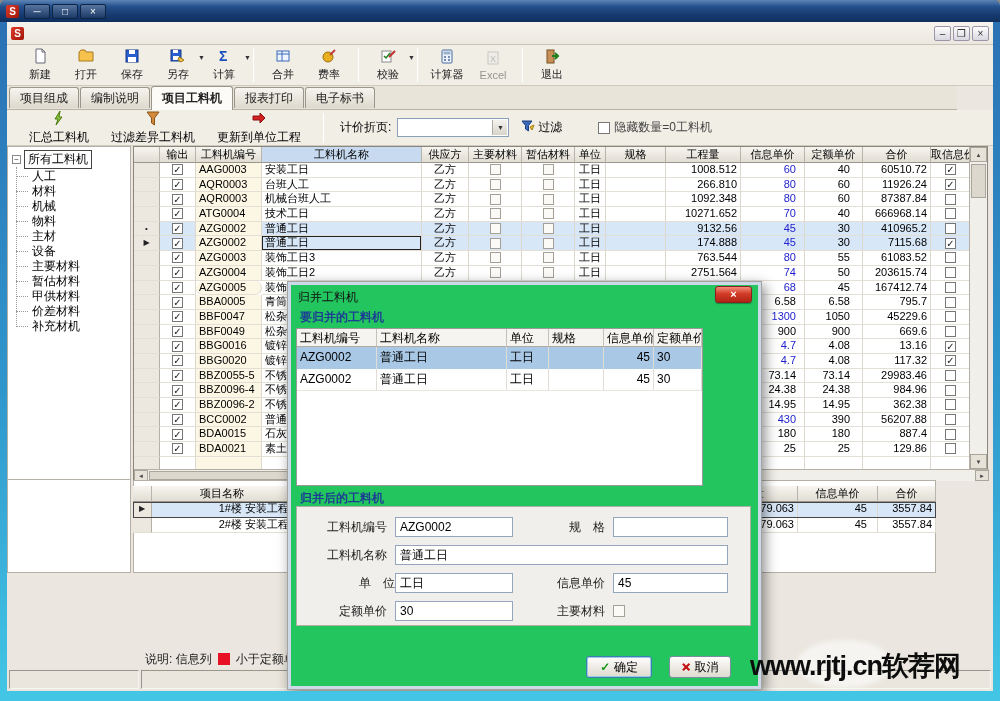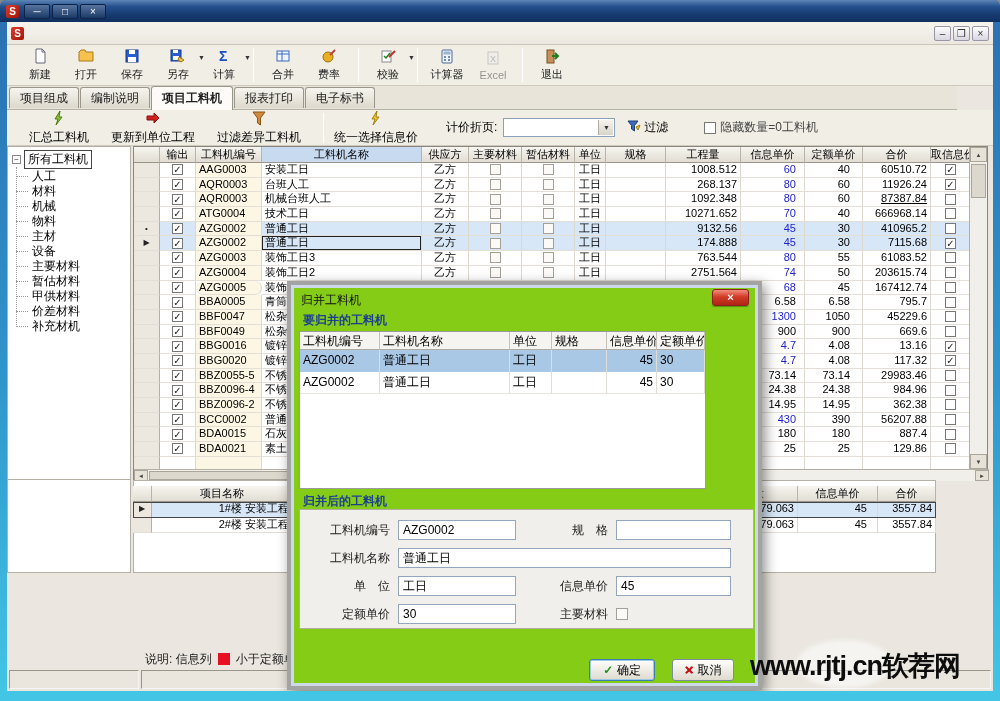--- a/index.html
+++ b/index.html
@@ -99,22 +99,22 @@
   .bt .gh{width:803px;}
   .bt .gr{height:15.5px;}
   .bt .gr.sel-row{outline:1px solid #444;outline-offset:-1px;}
   
   .noteline{position:absolute;left:0;top:628px;width:986px;height:18px;font-size:12px;color:#222;
     display:flex;align-items:center;padding-left:138px;}
   .legend-sq{display:inline-block;width:12px;height:12px;margin:0 6px;}
   .statusbar{position:absolute;left:0;top:646px;width:986px;height:23px;background:#eae6de;display:flex;gap:2px;padding:2px;}
   .sseg{height:19px;border:1px solid;border-color:#9a968e #f8f6f2 #f8f6f2 #9a968e;}
   
-  .dialog{position:absolute;left:280px;top:259px;width:475px;height:409px;background:#84cc16;
-    border:4px solid #a3a3a3;box-shadow:inset 0 0 0 3px #cdd9e8, 3px 4px 12px rgba(0,0,0,.45);z-index:40;font-size:12px;}
+  .dialog{position:absolute;left:280px;top:259px;width:475px;height:409px;background:#22c55e;
+    border:1px solid #a3a3a3;box-shadow:inset 0 0 0 3px #cdd9e8, 3px 4px 12px rgba(0,0,0,.45);z-index:40;font-size:12px;}
   .dlg-title{position:absolute;left:10px;top:7px;color:#111;}
   .dlg-close{position:absolute;right:9px;top:4px;width:37px;height:17px;border:1px solid #8a2020;border-radius:3px;
     background:linear-gradient(#f28d7d,#d23c28 45%,#b02414);color:#fff;font-weight:bold;font-size:11px;
     text-align:center;line-height:15px;box-shadow:0 1px 1px rgba(0,0,0,.3);}
   .dlg-section{position:absolute;color:#1c3f93;font-weight:bold;}
   .dtable{position:absolute;left:8px;top:46px;width:407px;height:158px;background:#fff;border:1px solid #9a9a9a;}
   .dth{display:flex;height:18px;}
   .dthc{flex:none;background:#f6f4f0;border-right:1px solid #c6c2ba;border-bottom:1px solid #b0aca4;
     font-size:12px;padding:1px 3px;overflow:hidden;white-space:nowrap;}
   .dtr{display:flex;height:22px;}
@@ -262,37 +262,31 @@
 
     <div class="toolbar2" id="toolbar2">
         <div class="t2btn">
           <div class="ticon"><svg width="16" height="16">
               <path d="M9 1L4 9h3l-2 6 6-8H8z" fill="#8cc63f" stroke="#4a7a10"></path>
             </svg></div>
           <div class="tlabel">汇总工料机</div>
         </div>
         <div class="t2btn">
           <div class="ticon"><svg width="16" height="16">
+              <path d="M2 2h12l-4.5 6v7l-3-2V8z" fill="#d4883c" stroke="#8a5418"></path>
+            </svg></div>
+          <div class="tlabel">过滤差异工料机</div>
+        </div>
+        <div class="t2btn">
+          <div class="ticon"><svg width="16" height="16">
               <path d="M2 6h7V3l5 5-5 5v-3H2z" fill="#d42020" stroke="#8a0f0f"></path>
             </svg></div>
           <div class="tlabel">更新到单位工程</div>
         </div>
-        <div class="t2btn">
-          <div class="ticon"><svg width="16" height="16">
-              <path d="M2 2h12l-4.5 6v7l-3-2V8z" fill="#d4883c" stroke="#8a5418"></path>
-            </svg></div>
-          <div class="tlabel">过滤差异工料机</div>
-        </div>
         <div class="t2sep"></div>
-        <div class="t2btn">
-          <div class="ticon"><svg width="16" height="16">
-              <path d="M9 1L4 9h3l-2 6 6-8H8z" fill="#f4c430" stroke="#a08010"></path>
-            </svg></div>
-          <div class="tlabel">统一选择信息价</div>
-        </div>
         <span class="srch-label">计价折页:</span>
         <div class="combo"><input value="" style="border: none; outline: none; width: 92px; height: 15px; margin: 1px; font-size: 11px;"><div class="ca">▼</div></div>
         <div class="fgroup">
           <span style="margin-right: 3px;"><svg width="14" height="14">
               <path d="M1 2h10l-3.5 4.5V12l-3-2V6.5z" fill="#3a6ab8" stroke="#1c3f7e"></path>
               <path d="M9 8l4-2-2 5z" fill="#f4c430" stroke="#a08010"></path>
             </svg></span>
           <span>过滤</span>
         </div>
         <div class="hidegrp">
@@ -372,21 +366,21 @@
             <div class="gc" style="width: 160px;">台班人工</div>
             <div class="gc gc-center" style="width: 47px;">乙方</div>
             <div class="gc gc-chk" style="width: 53px;">
               <span class="cb cb-dis"></span>
             </div>
             <div class="gc gc-chk" style="width: 53px;">
               <span class="cb cb-dis"></span>
             </div>
             <div class="gc gc-center" style="width: 31px;">工日</div>
             <div class="gc" style="width: 60px;"></div>
-            <div class="gc gc-right" style="width: 75px;">268.137</div>
+            <div class="gc gc-right" style="width: 75px;">266.810</div>
             <div class="gc gc-right blue" style="width: 64px; padding-right: 8px;">80</div>
             <div class="gc gc-right" style="width: 58px; padding-right: 12px;">60</div>
             <div class="gc gc-right" style="width: 68px;">11926.24</div>
             <div class="gc gc-chk" style="width: 40px;">
               <span class="cb">✓</span>
             </div>
           </div>
           <div class="gr">
             <div class="gc gc-sel" style="width: 26px;"></div>
             <div class="gc gc-chk" style="width: 36px;">
@@ -399,21 +393,21 @@
               <span class="cb cb-dis"></span>
             </div>
             <div class="gc gc-chk" style="width: 53px;">
               <span class="cb cb-dis"></span>
             </div>
             <div class="gc gc-center" style="width: 31px;">工日</div>
             <div class="gc" style="width: 60px;"></div>
             <div class="gc gc-right" style="width: 75px;">1092.348</div>
             <div class="gc gc-right blue" style="width: 64px; padding-right: 8px;">80</div>
             <div class="gc gc-right" style="width: 58px; padding-right: 12px;">60</div>
-            <div class="gc gc-right" style="width: 68px; text-decoration: underline;">87387.84</div>
+            <div class="gc gc-right" style="width: 68px;">87387.84</div>
             <div class="gc gc-chk" style="width: 40px;">
               <span class="cb"></span>
             </div>
           </div>
           <div class="gr">
             <div class="gc gc-sel" style="width: 26px;"></div>
             <div class="gc gc-chk" style="width: 36px;">
               <span class="cb">✓</span>
             </div>
             <div class="gc gc-code" style="width: 66px;">ATG0004</div>
@@ -931,21 +925,21 @@
           <span class="flabel" style="position:absolute;left:0;width:90px;">工料机编号</span>
           <input class="finput" style="left: 98px; width: 118px;" value="AZG0002">
           <span class="flabel" style="position:absolute;left:252px;width:56px;">规　格</span>
           <input class="finput" style="left: 316px; width: 115px;" value="">
         </div>
         <div class="frow" style="left:0;top:38px;width:455px;">
           <span class="flabel" style="position:absolute;left:0;width:90px;">工料机名称</span>
           <input class="finput" style="left: 98px; width: 333px;" value="普通工日">
         </div>
         <div class="frow" style="left:0;top:66px;width:455px;">
-          <span class="flabel" style="position:absolute;left:0;width:90px;">单　位</span>
+          <span class="flabel" style="position:absolute;left:8px;width:90px;">单　位</span>
           <input class="finput" style="left: 98px; width: 118px;" value="工日">
           <span class="flabel" style="position:absolute;left:252px;width:56px;">信息单价</span>
           <input class="finput" style="left: 316px; width: 115px;" value="45">
         </div>
         <div class="frow" style="left:0;top:94px;width:455px;">
           <span class="flabel" style="position:absolute;left:0;width:90px;">定额单价</span>
           <input class="finput" style="left: 98px; width: 118px;" value="30">
           <span class="flabel" style="position:absolute;left:252px;width:56px;">主要材料</span>
           <span class="cb cb-dis" style="position:absolute;left:316px;top:4px;"></span>
         </div>

